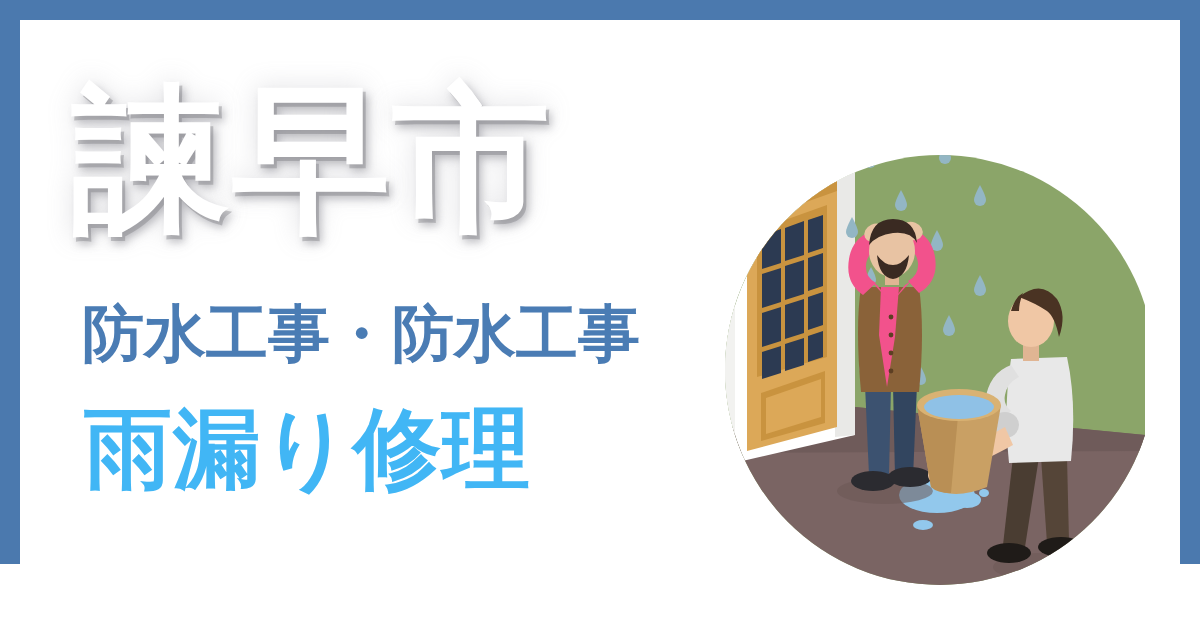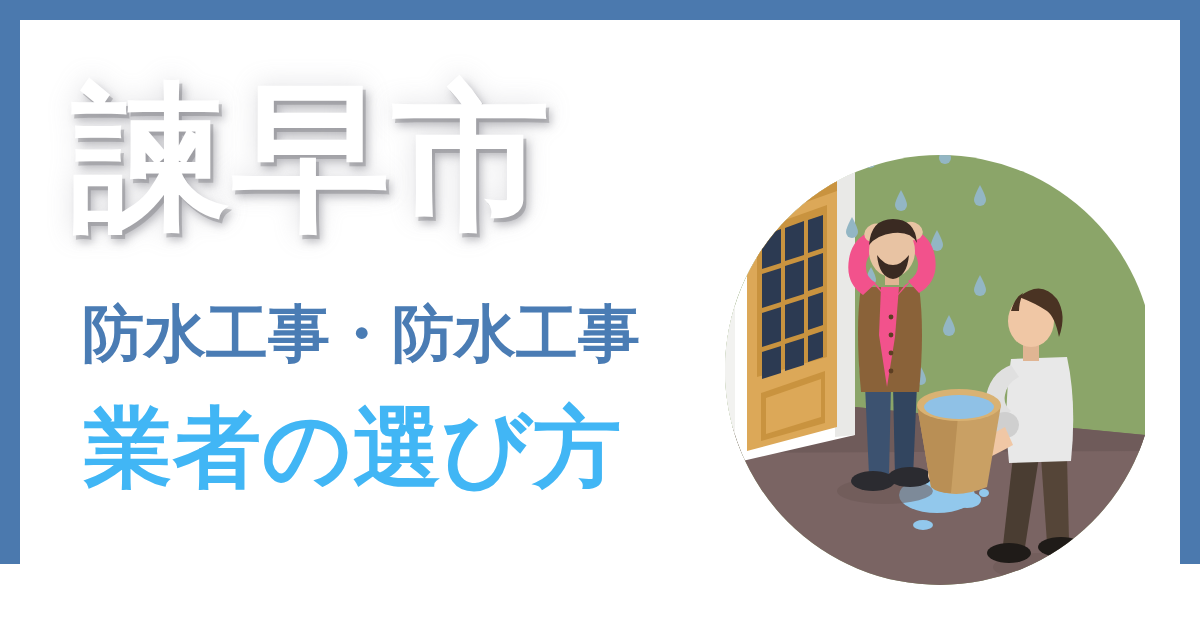--- a/index.html
+++ b/index.html
@@ -13,21 +13,20 @@
     overflow: hidden;
     font-family: "Liberation Sans", "DejaVu Sans", sans-serif;
   }
 
   .banner {
     position: relative;
     width: 1200px;
     height: 564px;
     background: #4b79ae;
     box-sizing: border-box;
-    font-family: Liberation Serif, serif;
   }
 
   .inner-card {
     position: absolute;
     left: 20px;
     top: 20px;
     width: 1160px;
     height: 590px;
     background: #ffffff;
     overflow: hidden;
@@ -94,21 +93,21 @@
 </style>
 </head>
 <body>
 
 <div class="banner" style="background: rgb(75, 121, 174);">
   <div class="inner-card">
 
     <div class="text-block">
       <div class="city-title" style="color: rgb(255, 255, 255);">諫早市</div>
       <div class="service-line" style="color: rgb(74, 124, 180);">防水工事・防水工事</div>
-      <div class="howto-line" style="color: rgb(65, 182, 245);">業者の選び方</div>
+      <div class="howto-line" style="color: rgb(65, 182, 245);">雨漏り修理</div>
     </div>
 
     <div class="illustration">
       <svg width="440" height="450" viewBox="0 0 440 450" xmlns="http://www.w3.org/2000/svg">
         <defs>
           <clipPath id="circleClip">
             <circle cx="235" cy="235" r="215"></circle>
           </clipPath>
         </defs>
 

